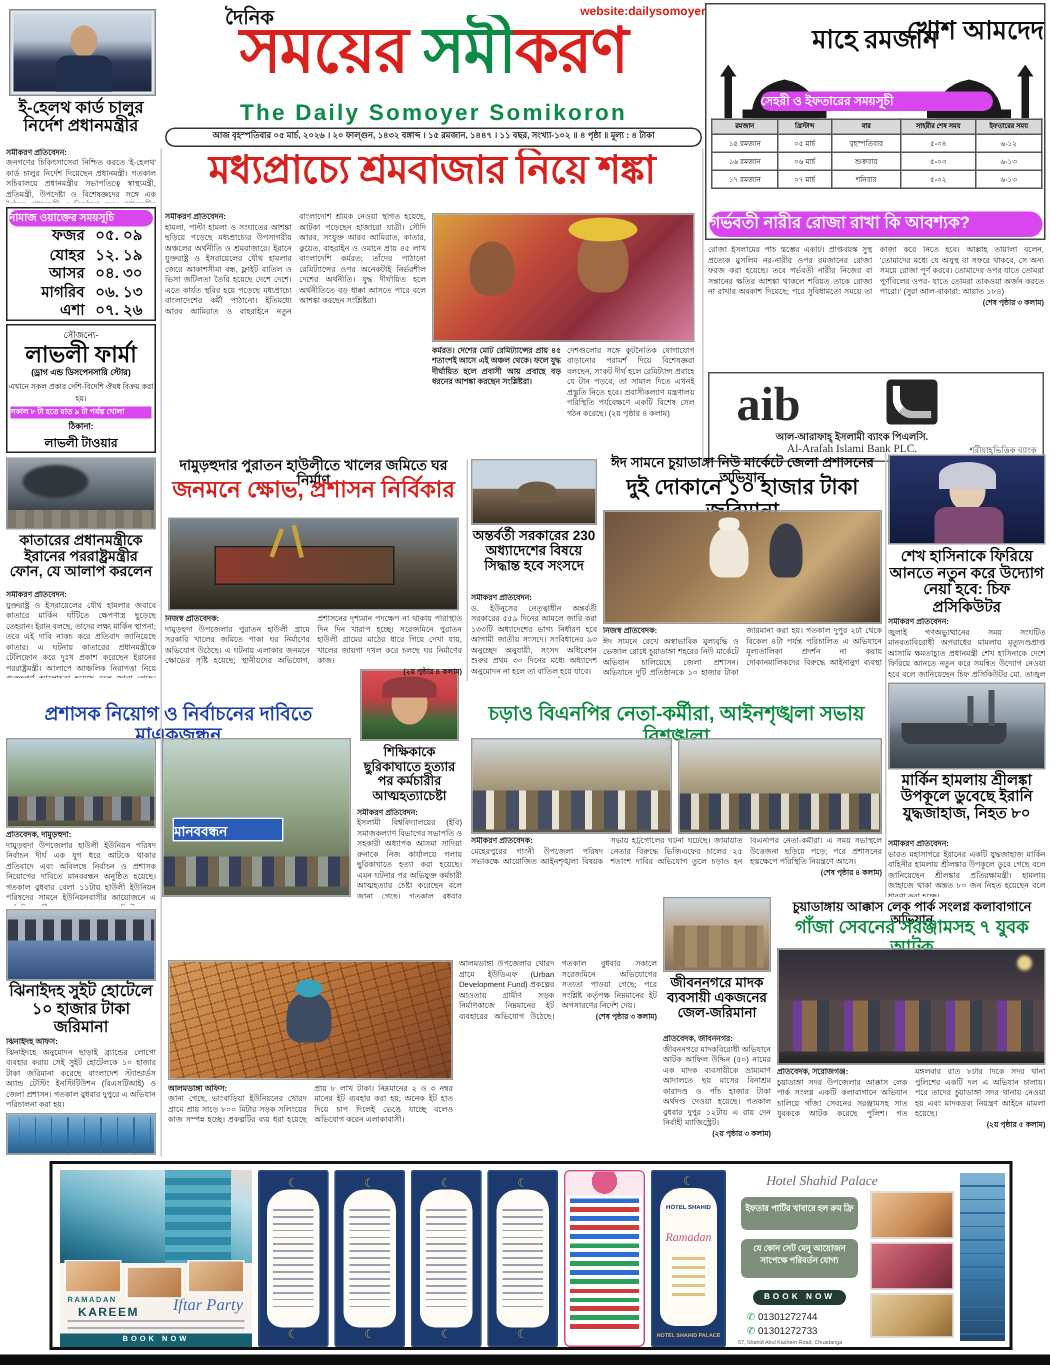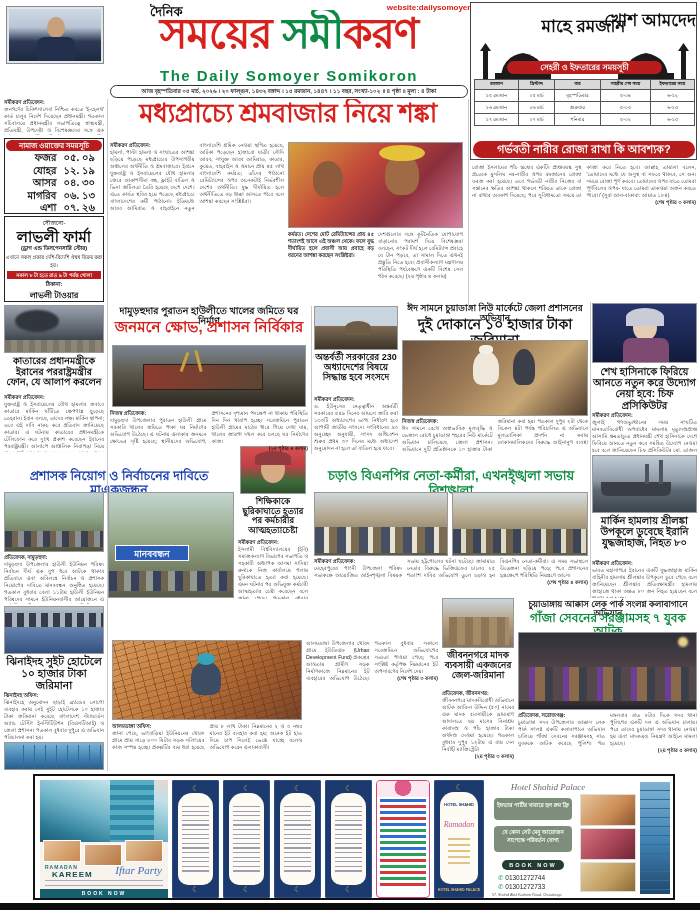--- a/index.html
+++ b/index.html
@@ -8,21 +8,21 @@
   .abs{position:absolute}
   .photo{position:absolute;overflow:hidden;border:0.5px solid #999}
   .art{position:absolute;font-size:5.2px;line-height:1.34;color:#1b1b1b;text-align:justify;overflow:hidden}
   .byline{font-weight:bold}
   .jump{font-weight:bold;text-align:right;font-size:5px}
   .kick{position:absolute;font-weight:bold;color:#0d0d0d;text-align:center;line-height:1.1}
   .hl{position:absolute;font-weight:bold;text-align:center;line-height:1.12}
   .red{color:#d8201c}
   .blue{color:#1b3fae}
   .green{color:#0a8a3c}
-  .pill{background:#b91c1c;color:#fff;text-align:center;font-weight:bold}
+  .pill{background:#d946ef;color:#fff;text-align:left;font-weight:bold}
   .vr{position:absolute;width:1px;background:#c9c9c9}
   .rtab{width:100%;border-collapse:collapse;table-layout:fixed}
   .rtab th{background:#d9d9d9;font-size:4.4px;font-weight:bold;border:0.5px solid #555;padding:1px 0;text-align:center}
   .rtab td{font-size:4.8px;border:0.5px solid #555;padding:1.5px 0;text-align:center;color:#111}
   .prow{display:flex;justify-content:flex-end;align-items:baseline;gap:7px;font-weight:bold;font-size:10px;color:#111;padding:0 8px;line-height:1.25}
   .menu-lines{background:repeating-linear-gradient(180deg,#8a8fa6 0 1.2px,transparent 1.2px 4.6px)}
   .crescent{color:#c9a24b;font-size:8px;text-align:center;line-height:1}
   .arch{position:absolute;background:#fdfbf4;border-radius:14px 14px 10px 10px}
   .bluepanel{position:absolute;background:linear-gradient(180deg,#1d3precision 0,#1d3a6e 0);background:#1c3a6e;border-radius:2px;box-shadow:inset 0 0 0 1px #2c4f8c}
   .smalltxt{font-size:3.6px;color:#555}
@@ -31,20 +31,21 @@
 <body>
 
 <div class="page">
 
   <div class="abs" style="left:6px;top:6px;width:98px;height:58px;border:1px solid #8a8a8a;background:#dfe6ee;padding:2px">
     <div style="width:100%;height:100%;background:linear-gradient(180deg,#cfd9e4 0%,#b9c5d5 35%,#2e3a55 62%,#1d2840 100%);position:relative">
       <div style="position:absolute;left:38px;top:8px;width:18px;height:21px;border-radius:50%;background:#caa07a"></div>
       <div style="position:absolute;left:28px;top:28px;width:38px;height:24px;border-radius:8px 8px 0 0;background:#23304d"></div>
     </div>
   </div>
+  <div class="hl" style="left:2px;top:66px;width:104px;height:30px;font-size:11px;color:#0d0d0d">ই-হেলথ কার্ড চালুর নির্দেশ প্রধানমন্ত্রীর</div>
 
   <div class="abs" style="left:150px;top:2px;font-size:13px;font-weight:bold;color:#111">দৈনিক</div>
   <div class="abs" style="left:330px;top:3px;width:200px;font-size:8px;font-weight:bold;color:#d8201c;text-align:right">website:dailysomoyersomikoron.com</div>
 
   <div class="abs" style="left:112px;top:67px;width:354px;text-align:center;font-size:15px;font-weight:bold;letter-spacing:1.5px;color:#0d8a45">The Daily Somoyer Somikoron</div>
   <div class="abs" style="left:110px;top:10px;width:358px;height:58px;text-align:center;font-weight:900;font-size:42px;line-height:1.15;letter-spacing:-1px;white-space:nowrap;overflow:hidden">
     <span style="color:#d8201c">সময়ের</span>
     <span> </span>
     <span style="color:#0d8a45">সমী</span><span style="color:#d8201c">করণ</span>
   </div>
@@ -103,20 +104,29 @@
       </tr>
     </tbody>
       </table>
     <div class="pill" style="position:absolute;left:2px;top:138px;width:222px;height:17px;border-radius:9px;font-size:11px;line-height:17px">গর্ভবতী নারীর রোজা রাখা কি আবশ্যক?</div>
   </div>
 
   <div class="art" style="left:472px;top:164px;width:224px;height:80px;column-count:2;column-gap:5px">
     <span>রোজা ইসলামের পাঁচ স্তম্ভের একটি। প্রাপ্তবয়স্ক সুস্থ প্রত্যেক মুসলিম নর-নারীর ওপর রমজানের রোজা ফরজ করা হয়েছে। তবে গর্ভবতী নারীর নিজের বা সন্তানের ক্ষতির আশঙ্কা থাকলে শরিয়ত তাকে রোজা না রাখার অবকাশ দিয়েছে; পরে সুবিধামতো সময়ে তা কাজা করে নিতে হবে। আল্লাহ তায়ালা বলেন, 'তোমাদের মধ্যে যে অসুস্থ বা সফরে থাকবে, সে অন্য সময়ে রোজা পূর্ণ করবে। তোমাদের ওপর যাতে তোমরা পূর্ণবিলের ওপর- যাতে তোমরা তাকওয়া অর্জন করতে পারো।' (সুরা আল-বাকারা: আয়াত ১৮৪)</span>
     <div class="jump">(শেষ পৃষ্ঠার ৩ কলাম)</div>
   </div>
+  <div class="abs" style="left:472px;top:248px;width:224px;height:60px;border:1px solid #555;background:#fff">
+    <div style="position:absolute;left:18px;top:2px;font-size:32px;font-weight:bold;color:#2b2b2b;font-family:'Liberation Serif','DejaVu Serif',serif">aib</div>
+    <div style="position:absolute;left:118px;top:4px;width:34px;height:30px;background:#262626;border-radius:3px">
+      <div style="position:absolute;left:4px;top:4px;width:26px;height:22px;border-left:5px solid #fff;border-bottom:5px solid #bbb;border-radius:0 0 0 14px"></div>
+    </div>
+    <div style="position:absolute;left:0;top:37px;width:190px;text-align:center;font-size:6.5px;font-weight:bold;color:#222">আল-আরাফাহ্ ইসলামী ব্যাংক পিএলসি.</div>
+    <div style="position:absolute;left:0;top:45px;width:190px;text-align:center;font-size:7.5px;color:#333;font-family:'Liberation Serif','DejaVu Serif',serif">Al-Arafah Islami Bank PLC.</div>
+    <div style="position:absolute;right:4px;bottom:2px;font-size:5.5px;color:#444">শরীয়াহ্‌ভিত্তিক ব্যাংক</div>
+  </div>
 
   <div class="hl red" style="left:110px;top:99px;width:356px;height:40px;font-size:26px;letter-spacing:-0.5px;white-space:nowrap;overflow:hidden">মধ্যপ্রাচ্যে শ্রমবাজার নিয়ে শঙ্কা</div>
 
   <div class="art" style="left:110px;top:142px;width:174px;height:161px;column-count:2;column-gap:5px">
     <div class="byline">সমীকরণ প্রতিবেদন:</div>
     <span>হামলা, পাল্টা হামলা ও সংঘাতের আশঙ্কা ছড়িয়ে পড়েছে মধ্যপ্রাচ্যের উপসাগরীয় অঞ্চলের অর্থনীতি ও শ্রমবাজারে। ইরানে যুক্তরাষ্ট্র ও ইসরায়েলের যৌথ হামলার জেরে আকাশসীমা বন্ধ, ফ্লাইট বাতিল ও ভিসা জটিলতা তৈরি হয়েছে দেশে দেশে। এতে কার্যত স্থবির হয়ে পড়েছে মধ্যপ্রাচ্যে বাংলাদেশের কর্মী পাঠানো। ইতিমধ্যে আরব আমিরাত ও বাহরাইনে নতুন বাংলাদেশি শ্রমিক নেওয়া স্থগিত হয়েছে, আটকা পড়েছেন হাজারো যাত্রী। সৌদি আরব, সংযুক্ত আরব আমিরাত, কাতার, কুয়েত, বাহরাইন ও ওমানে প্রায় ৪৫ লাখ বাংলাদেশি কর্মরত; তাঁদের পাঠানো রেমিট্যান্সের ওপর অনেকটাই নির্ভরশীল দেশের অর্থনীতি। যুদ্ধ দীর্ঘায়িত হলে অর্থনীতিতে বড় ধাক্কা আসতে পারে বলে আশঙ্কা করছেন সংশ্লিষ্টরা।</span>
   </div>
   <div class="photo" style="left:288px;top:142px;width:175px;height:86px;background:linear-gradient(135deg,#d8a13c 0%,#c2483a 38%,#8c2f3c 66%,#d77fa0 100%)">
     <div style="position:absolute;left:24px;top:18px;width:30px;height:36px;border-radius:50% 50% 40% 40%;background:#8d5a3b"></div>
     <div style="position:absolute;left:96px;top:10px;width:34px;height:42px;border-radius:50% 50% 40% 40%;background:#a06a44"></div>
@@ -182,35 +192,35 @@
   <div class="photo" style="left:4px;top:492px;width:100px;height:60px;background:linear-gradient(180deg,#bcd0da 0%,#8fa98a 40%,#6d7a5a 72%,#51523e 100%)">
     <div style="position:absolute;left:0;bottom:4px;width:100%;height:16px;background:repeating-linear-gradient(90deg,#3a4050 0 7px,#71624e 7px 13px,#8a8f96 13px 19px)"></div>
   </div>
   <div class="art" style="left:4px;top:554px;width:100px;height:50px">
     <div class="byline">প্রতিবেদক, দামুড়হুদা:</div>
     <span>দামুড়হুদা উপজেলার হাউলী ইউনিয়ন পরিষদ নির্বাচন দীর্ঘ এক যুগ ধরে আটকে থাকার প্রতিবাদে এবং অবিলম্বে নির্বাচন ও প্রশাসক নিয়োগের দাবিতে মানববন্ধন অনুষ্ঠিত হয়েছে। গতকাল বুধবার বেলা ১১টায় হাউলী ইউনিয়ন পরিষদের সামনে ইউনিয়নবাসীর আয়োজনে এ কর্মসূচি অনুষ্ঠিত হয়। বক্তারা বলেন, 'রিটের নামে প্রহসন বন্ধ করতে হবে।'</span>
     
   </div>
   <div class="photo" style="left:108px;top:492px;width:126px;height:106px;background:linear-gradient(180deg,#c3d6cf 0%,#97ab8d 42%,#707a5e 78%,#55584a 100%)">
     <div style="position:absolute;left:0;bottom:6px;width:100%;height:20px;background:repeating-linear-gradient(90deg,#39405c 0 8px,#6e6450 8px 15px,#93988f 15px 22px)"></div>
-    <div style="position:absolute;left:6px;top:52px;width:74px;height:16px;background:#2b5cb8;color:#fff;font-size:9px;font-weight:bold;text-align:center;line-height:16px;border:1px solid #fff">মানববন্ধন</div>
+    <div style="position:absolute;left:6px;top:52px;width:74px;height:16px;background:#2b5cb8;color:#fff;font-size:9px;font-weight:bold;text-align:left;line-height:16px;border:1px solid #fff">মানববন্ধন</div>
   </div>
 
   <div class="photo" style="left:240px;top:446px;width:66px;height:48px;background:linear-gradient(180deg,#d94f52 0%,#c23f45 40%,#3e6b3a 74%,#2e4f2c 100%)">
     <div style="position:absolute;left:20px;top:8px;width:24px;height:28px;border-radius:50%;background:#d9ab85"></div>
     <div style="position:absolute;left:14px;top:4px;width:36px;height:14px;border-radius:50% 50% 0 0;background:#913a3f"></div>
   </div>
   <div class="hl" style="left:238px;top:497px;width:70px;height:40px;font-size:8.5px;color:#0d0d0d">শিক্ষিকাকে ছুরিকাঘাতে হত্যার পর কর্মচারীর আত্মহত্যাচেষ্টা</div>
   <div class="art" style="left:238px;top:539px;width:70px;height:60px">
     <div class="byline">সমীকরণ প্রতিবেদন:</div>
     <span>ইসলামী বিশ্ববিদ্যালয়ের (ইবি) সমাজকল্যাণ বিভাগের সভাপতি ও সহকারী অধ্যাপক আসমা সাদিয়া রুনাকে নিজ কার্যালয়ে গলায় ছুরিকাঘাতে হত্যা করা হয়েছে। এমন ঘটনার পর অভিযুক্ত কর্মচারী আত্মহত্যার চেষ্টা করেছেন বলে জানা গেছে। গতকাল বুধবার বিকেলে আধুনিক ভবনের দিকে শিক্ষিকার কক্ষে ইসলামিক স্টাডিজ অনুষদ ভবনের পাশে এ ঘটনা ঘটে।</span>
     
   </div>
 
-  <div class="hl green" style="left:314px;top:469px;width:274px;height:20px;font-size:13px">চড়াও বিএনপির নেতা-কর্মীরা, এখনইৃঙ্খলা সভায় বিশৃঙ্খলা</div>
+  <div class="hl green" style="left:314px;top:469px;width:274px;height:20px;font-size:13px">চড়াও বিএনপির নেতা-কর্মীরা, আইনশৃঙ্খলা সভায় বিশৃঙ্খলা</div>
   <div class="photo" style="left:314px;top:492px;width:134px;height:64px;background:linear-gradient(180deg,#cfd8da 0%,#b2a58c 40%,#857a62 74%,#5d5747 100%)">
     <div style="position:absolute;left:0;bottom:2px;width:100%;height:26px;background:repeating-linear-gradient(90deg,#474f63 0 9px,#e8e2d2 9px 14px,#7b6b50 14px 22px)"></div>
   </div>
   <div class="photo" style="left:452px;top:492px;width:136px;height:64px;background:linear-gradient(180deg,#d4dde0 0%,#b8ab8e 38%,#8a7f66 72%,#635c49 100%)">
     <div style="position:absolute;left:0;bottom:2px;width:100%;height:24px;background:repeating-linear-gradient(90deg,#3c4458 0 8px,#ded8c6 8px 13px,#6f6049 13px 20px)"></div>
   </div>
   <div class="art" style="left:314px;top:558px;width:274px;height:42px;column-count:3;column-gap:5px">
     <div class="byline">সমীকরণ প্রতিবেদক:</div>
     <span>মেহেরপুরের গাংনী উপজেলা পরিষদ সভাকক্ষে আয়োজিত আইনশৃঙ্খলা বিষয়ক সভায় হট্টগোলের ঘটনা ঘটেছে। জামায়াত নেতার বিরুদ্ধে ভিজিএফের চালের ২৫ শতাংশ দাবির অভিযোগ তুলে চড়াও হন বিএনপির নেতা-কর্মীরা। এ সময় সভাস্থলে উত্তেজনা ছড়িয়ে পড়ে; পরে প্রশাসনের হস্তক্ষেপে পরিস্থিতি নিয়ন্ত্রণে আসে।</span>
     <div class="jump">(শেষ পৃষ্ঠার ৪ কলাম)</div>

